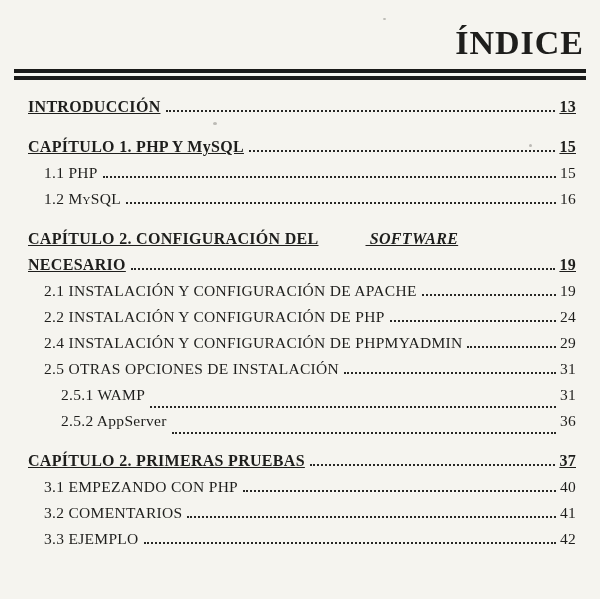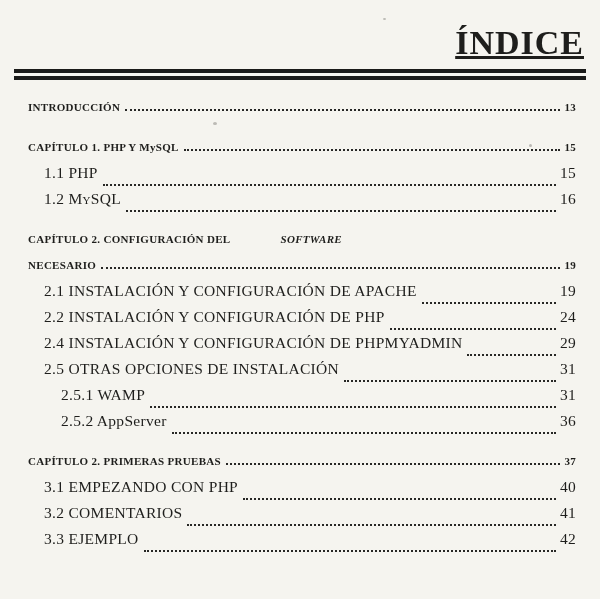--- a/index.html
+++ b/index.html
@@ -18,45 +18,45 @@
     overflow: hidden;
     box-sizing: border-box;
   }
   .page-title {
     margin: 24px 16px 0 0;
     text-align: right;
     font-size: 34px;
     line-height: 38px;
     font-weight: 700;
     letter-spacing: 1px;
-    text-decoration: underline;
   }
   .double-rule {
     margin: 7px 14px 0 14px;
     height: 3px;
     border-top: 4px solid #1a1a19;
     border-bottom: 4px solid #1a1a19;
   }
   .toc {
     margin: 8px 24px 0 28px;
   }
   .row {
     display: flex;
     align-items: baseline;
     line-height: 26px;
     font-size: 15.5px;
     letter-spacing: 0.3px;
     white-space: nowrap;
   }
   .row.bold {
     font-weight: 700;
-    font-size: 11px;
+    font-size: 16px;
+    text-decoration: underline;
   }
   .row.gap { margin-top: 14px; }
-  .row.lvl1 { padding-left: 16px; align-items: flex-end; }
+  .row.lvl1 { padding-left: 16px; }
   .row.lvl2 { padding-left: 33px; align-items: flex-end; }
   .label.sc { font-variant: small-caps; }
   .label.italic { font-style: italic; margin-left: 47px; }
   .leader {
     flex: 1;
     min-width: 12px;
     border-bottom: 2px dotted #272725;
     margin: 0 4px 0 5px;
   }
   .page-num { flex: none; }

